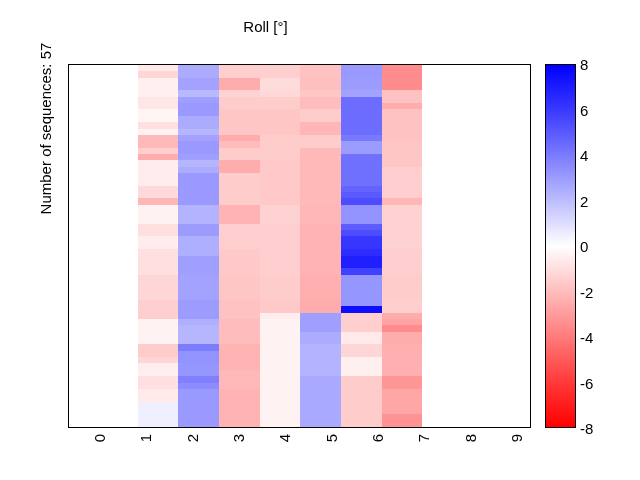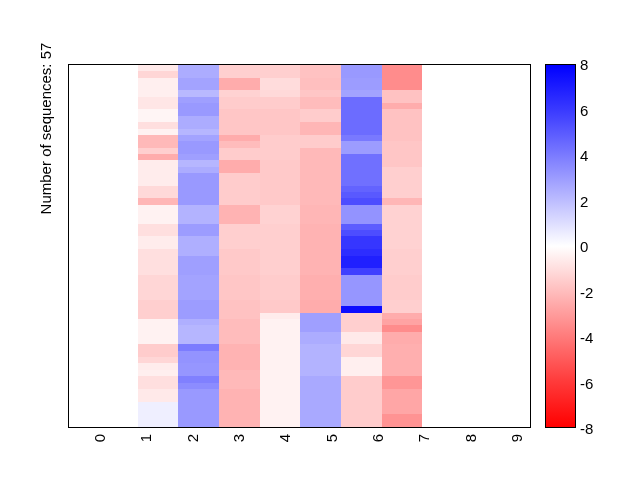--- a/index.html
+++ b/index.html
@@ -72,20 +72,21 @@
   .cbar-tick{
     position:absolute;left:0;font-size:15px;color:#000;
     transform:translateY(-50%);white-space:nowrap;
   }
 </style>
 </head>
 <body>
 
 <div id="root">
 
+  <div class="title">Roll [°]</div>
 
   <div class="ylabel">Number of sequences: 57</div>
 
   <div class="plot-frame">
     <div class="heat-wrap">
       <div class="heat-grid" id="heat-grid" style="grid-template-columns: repeat(8, 1fr); grid-template-rows: repeat(57, 1fr);">
           <div class="cell" style="background: rgb(255, 233, 233);"></div>
           <div class="cell" style="background: rgb(172, 172, 255);"></div>
           <div class="cell" style="background: rgb(255, 207, 207);"></div>
           <div class="cell" style="background: rgb(255, 207, 207);"></div>

